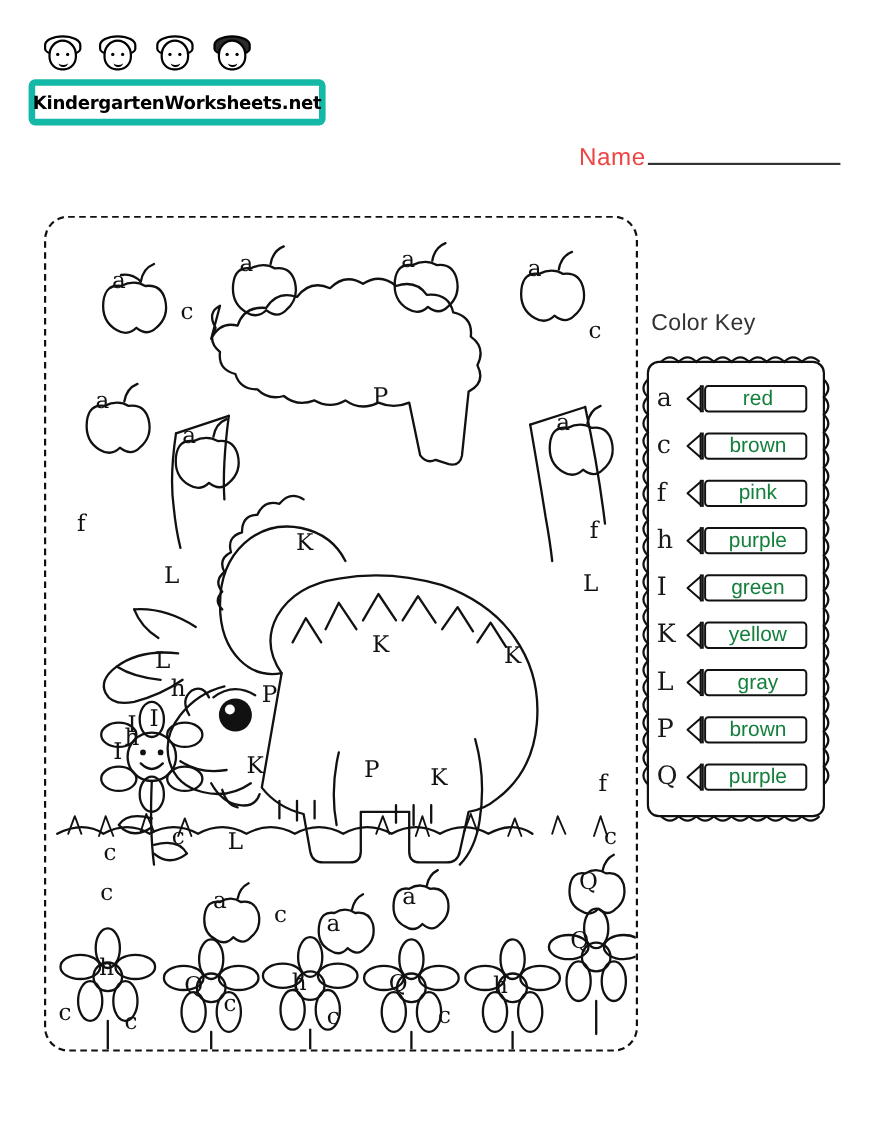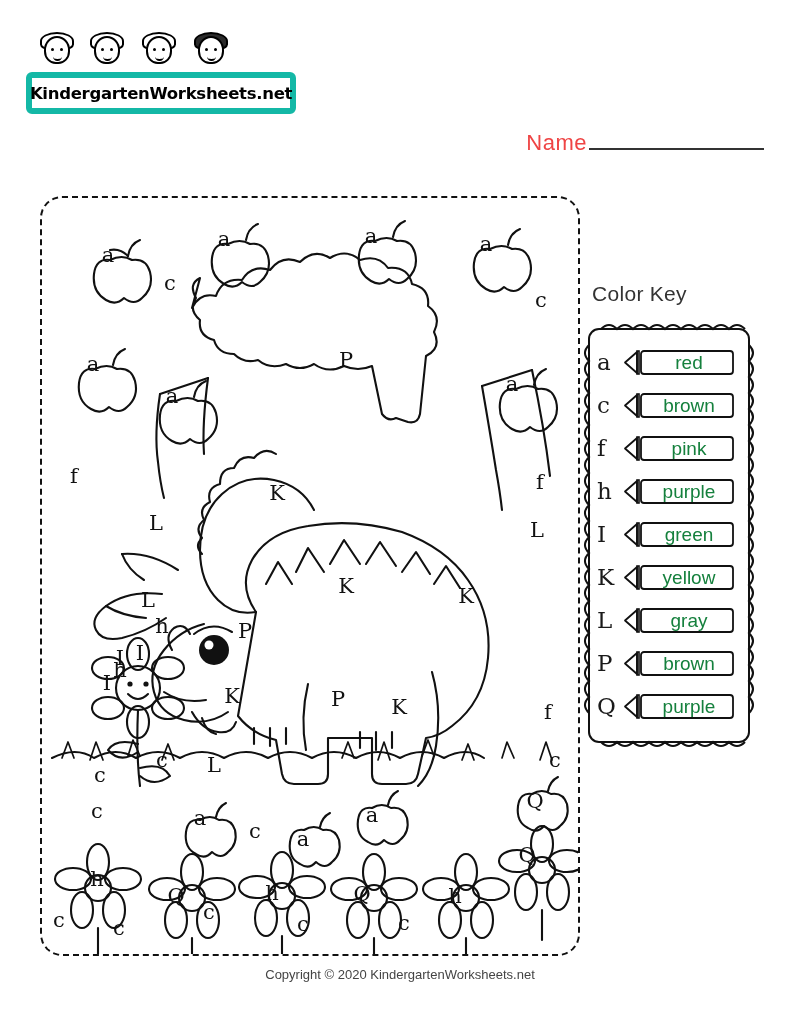--- a/index.html
+++ b/index.html
@@ -646,14 +646,13 @@
             <rect x="14" y="2" width="2" height="23" fill="none" stroke="#111" stroke-width="1.6"></rect>
             <rect x="18" y="2" width="92" height="23" rx="3" fill="none" stroke="#111" stroke-width="1.8"></rect>
           </svg>
           <div class="label">purple</div>
         </div>
       </div>
     </div>
 </div>
 
 <div class="footer">
-  <div>Copyright © 2020 KindergartenWorksheets.net</div>
 </div>
 
 </body></html>

